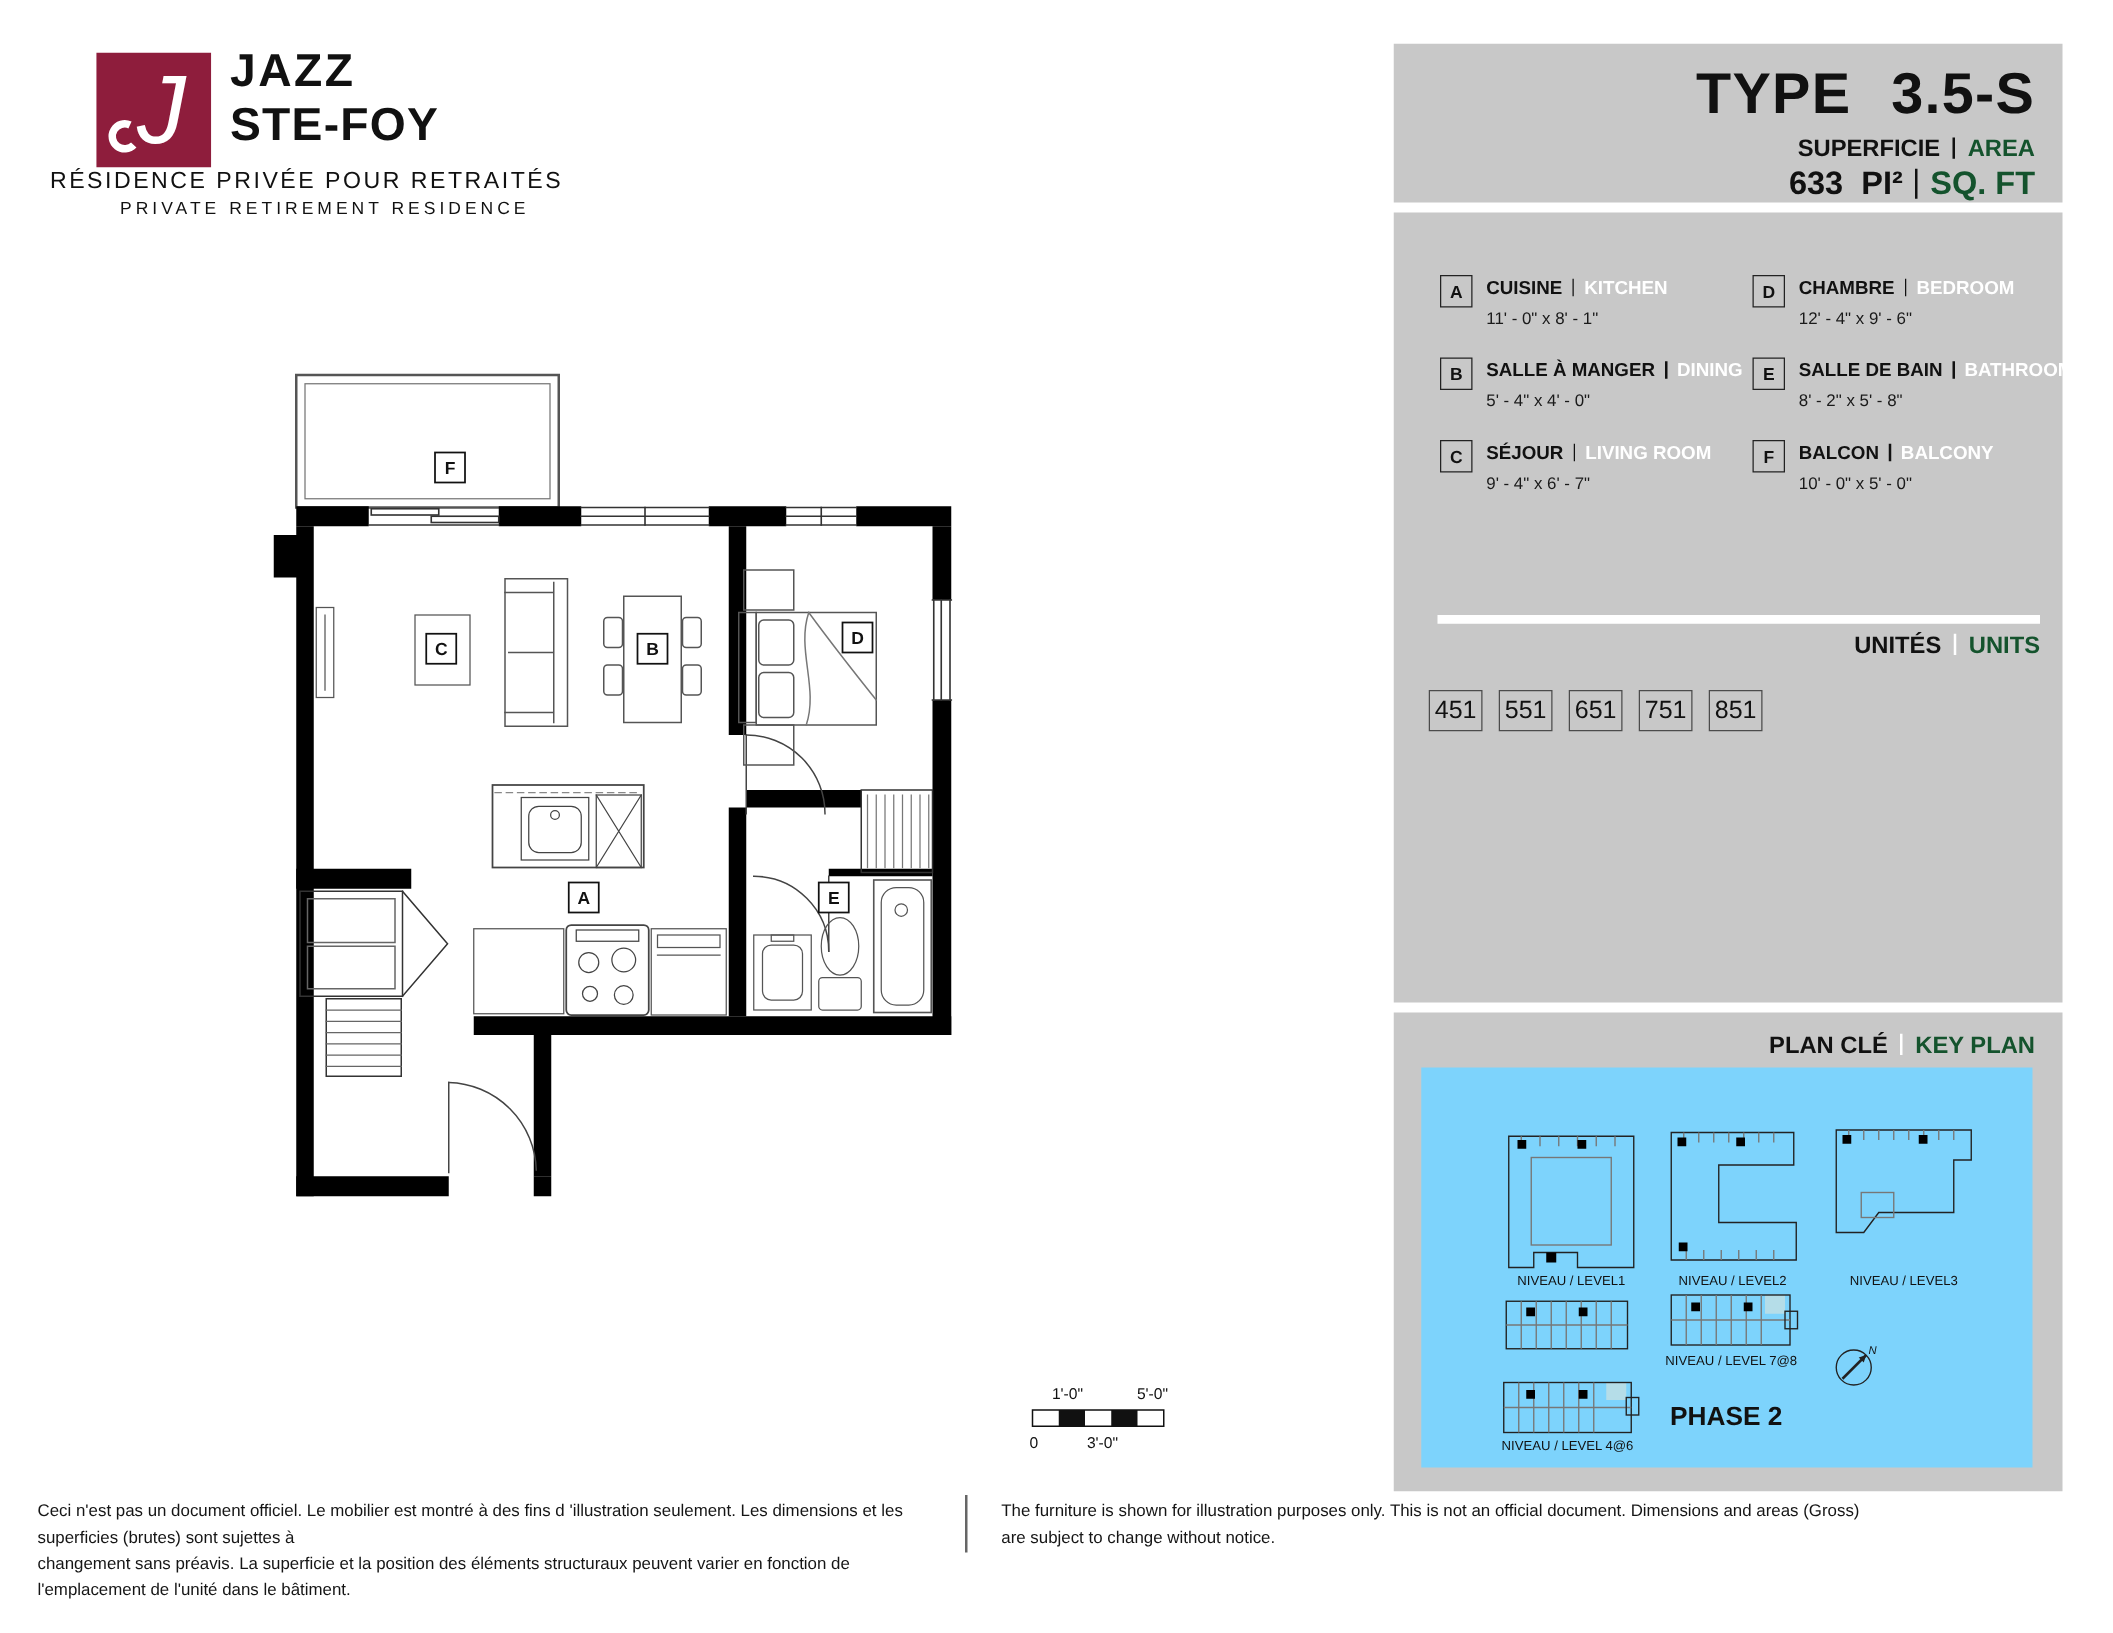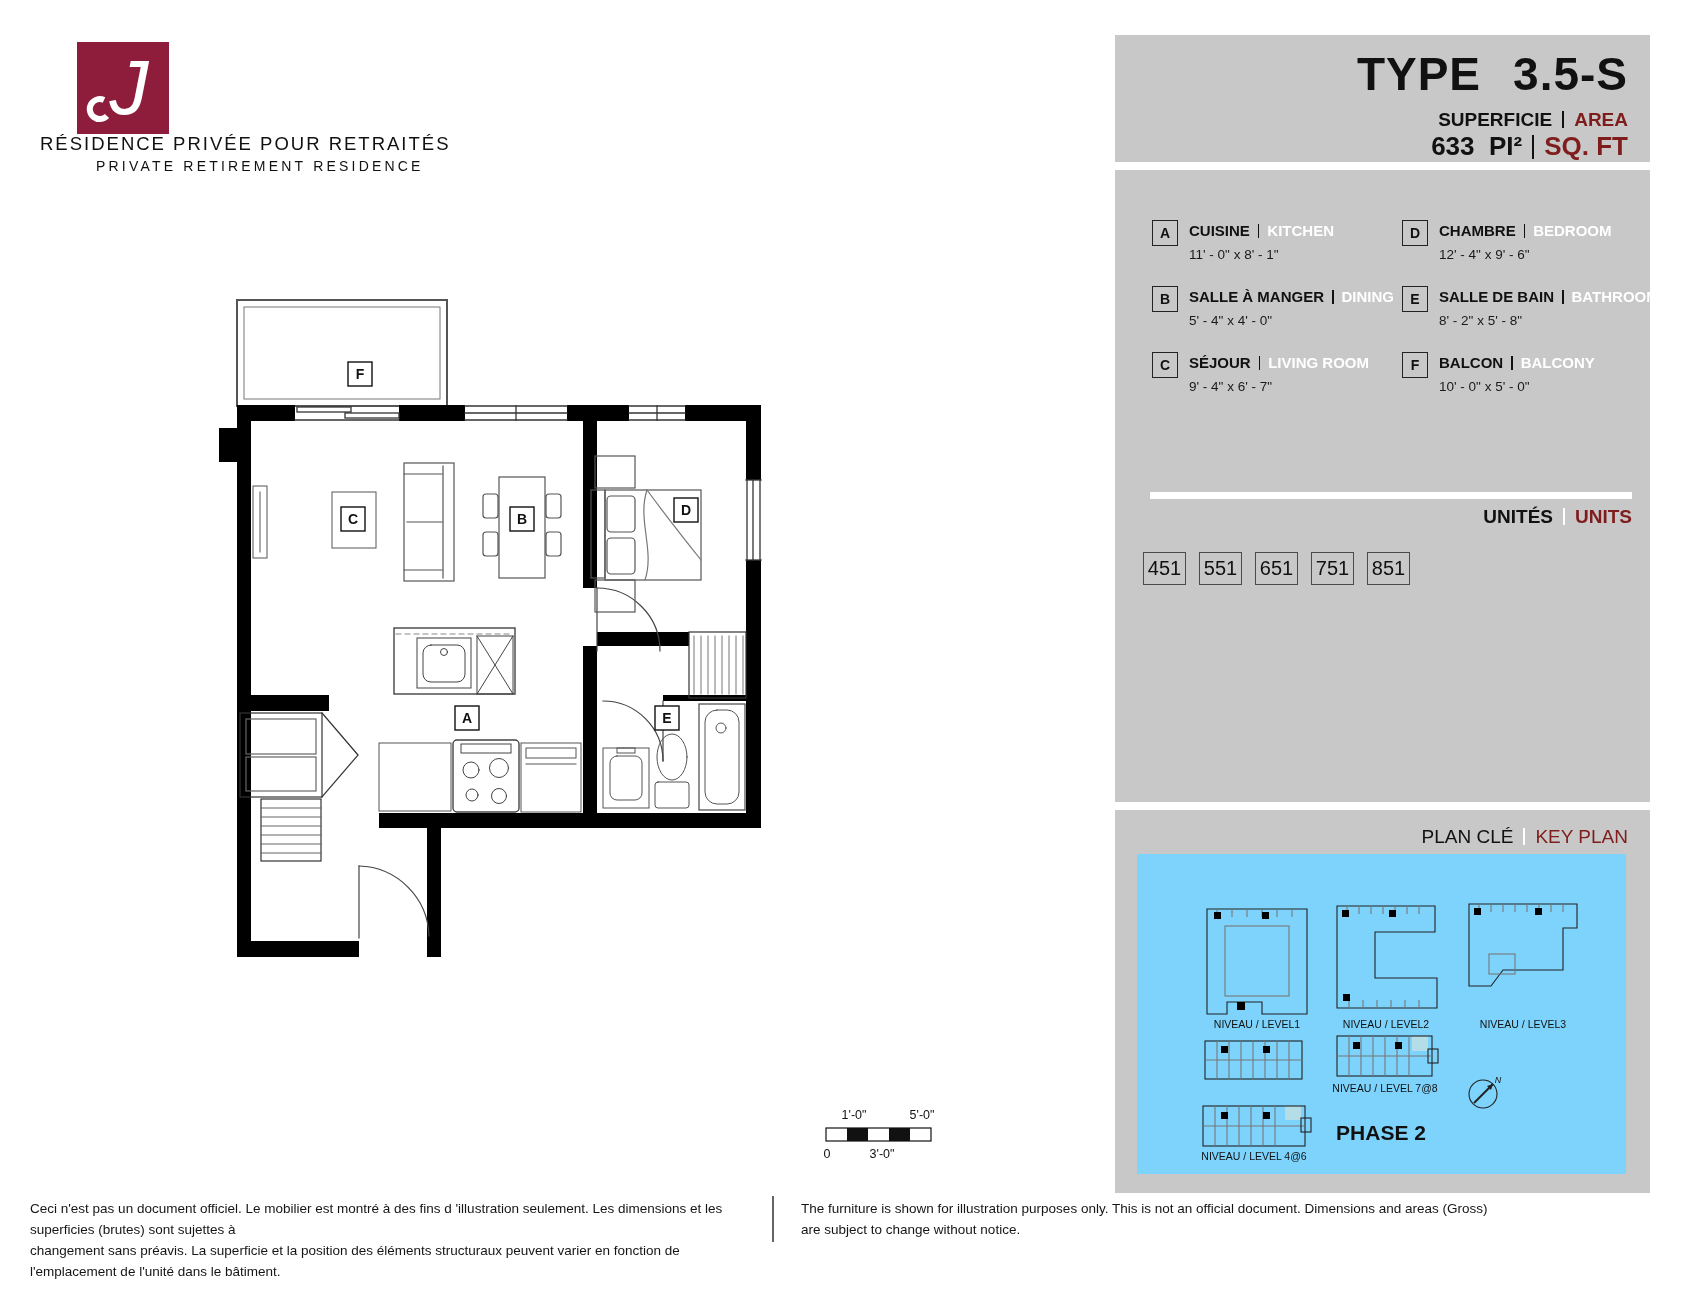--- a/index.html
+++ b/index.html
@@ -15,21 +15,21 @@
   .logo-word .l2{font-size:37px;font-weight:bold;letter-spacing:1px;margin-top:6px;}
   .logo-sub-fr{position:absolute;left:40px;top:133px;font-size:18.5px;letter-spacing:2px;white-space:nowrap;}
   .logo-sub-en{position:absolute;left:96px;top:158px;font-size:14px;letter-spacing:3.2px;white-space:nowrap;}
 
   
   .header-panel{left:1115px;top:35px;width:535px;height:127px;}
   .type-row{position:absolute;right:22px;top:12px;display:flex;gap:32px;align-items:baseline;
             font-size:46px;font-weight:bold;letter-spacing:1px;}
   .sup-row{position:absolute;right:22px;top:74px;font-size:19px;font-weight:bold;white-space:nowrap;}
   .area-row{position:absolute;right:22px;top:96px;font-size:26px;font-weight:bold;white-space:nowrap;margin-left:43px;}
-  .wtxt{color:#7f1d1d;}
+  .wtxt{color:#14532d;}
   .pipe-b{display:inline-block;width:2px;height:17px;background:#111;margin:0 10px;vertical-align:-2px;}
   .pipe-b.tall{height:24px;vertical-align:-4px;}
   .pipe-w{display:inline-block;width:2px;height:17px;background:#fff;margin:0 10px;vertical-align:-2px;}
 
   .legend-panel{left:1115px;top:170px;width:535px;height:632px;}
   .legend-grid{position:absolute;left:37px;top:52px;display:grid;grid-template-columns:250px auto;
                grid-auto-rows:66px;}
   .leg-item{display:flex;align-items:flex-start;}
   .leg-key{flex:0 0 auto;width:24px;height:24px;border:1.5px solid #222;display:flex;align-items:center;
            justify-content:center;font-size:14px;font-weight:bold;margin-right:11px;margin-top:-2px;}
@@ -38,21 +38,21 @@
   .leg-dims{font-size:13.5px;margin-top:8px;color:#1a1a1a;}
   .leg-en{color:#fff;}
 
   .legend-rule{position:absolute;left:35px;top:322px;width:482px;height:7px;background:#fff;}
   .units-label{position:absolute;right:18px;top:336px;font-size:19px;font-weight:bold;white-space:nowrap;}
   .units-row{position:absolute;left:28px;top:382px;display:flex;gap:13px;}
   .unit-box{width:41px;height:31px;border:1.2px solid #4b4b4b;display:flex;align-items:center;
             justify-content:center;font-size:20px;color:#111;}
 
   .keyplan-panel{left:1115px;top:810px;width:535px;height:383px;}
-  .keyplan-title{position:absolute;right:22px;top:16px;font-size:19px;font-weight:normal;white-space:nowrap;}
+  .keyplan-title{position:absolute;right:22px;top:16px;font-size:19px;font-weight:bold;white-space:nowrap;}
   .keyplan-box{position:absolute;left:22px;top:44px;width:489px;height:320px;background:#7dd3fc;}
 
   
   .scalebar{left:818px;top:1106px;}
   .footer-fr{position:absolute;left:30px;top:1199px;width:737px;font-size:13.5px;line-height:1.55;color:#151515;}
   .footer-div{position:absolute;left:772px;top:1196px;width:2px;height:46px;background:#666;}
   .footer-en{position:absolute;left:801px;top:1199px;width:705px;font-size:13.5px;line-height:1.55;color:#151515;}
 
   svg text{font-family:"Liberation Sans",sans-serif;}
 </style>
@@ -60,20 +60,24 @@
 <body>
 
 <div class="page">
 
   <div class="logo-square">
     <svg width="92" height="92" viewBox="0 0 92 92">
       <rect x="0" y="0" width="92" height="92" fill="#8e1d3c"></rect>
       <text x="52" y="72" text-anchor="middle" fill="#fff" font-size="78" font-family="DejaVu Serif, serif" font-style="italic">J</text>
       <path d="M 30,74 a 10,10 0 1 1 -3,-16" fill="none" stroke="#fff" stroke-width="6"></path>
     </svg>
+  </div>
+  <div class="logo-word">
+    <div class="l1">JAZZ</div>
+    <div class="l2">STE-FOY</div>
   </div>
   <div class="logo-sub-fr">RÉSIDENCE PRIVÉE POUR RETRAITÉS</div>
   <div class="logo-sub-en">PRIVATE RETIREMENT RESIDENCE</div>
 
   <svg class="abs" style="left:214px;top:288px;" width="556" height="672" viewBox="215 288 556 672">
     <g stroke-linecap="square">
 
       <g>
         <rect x="238" y="300" width="210" height="106" fill="none" stroke="#555" stroke-width="2"></rect>
         <rect x="245" y="307" width="196" height="92" fill="none" stroke="#777" stroke-width="1"></rect>

